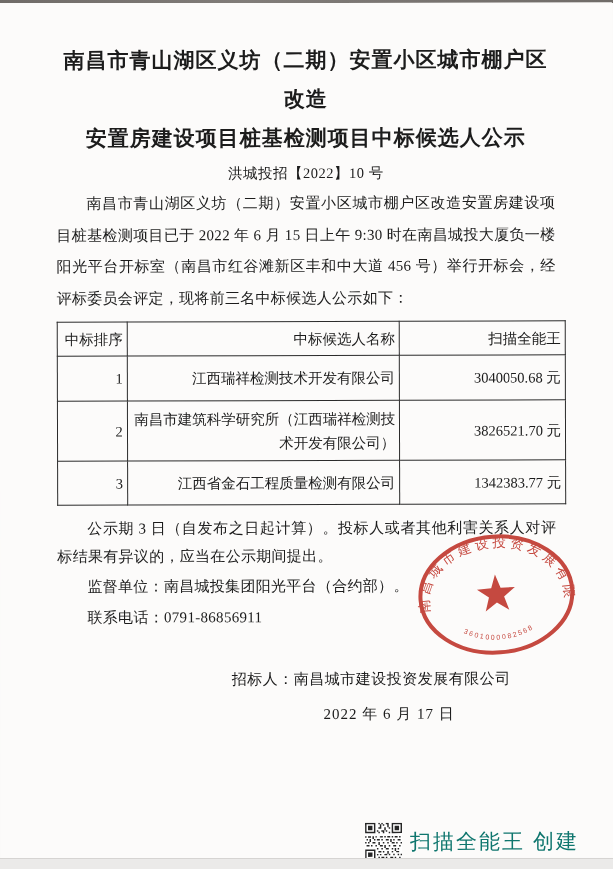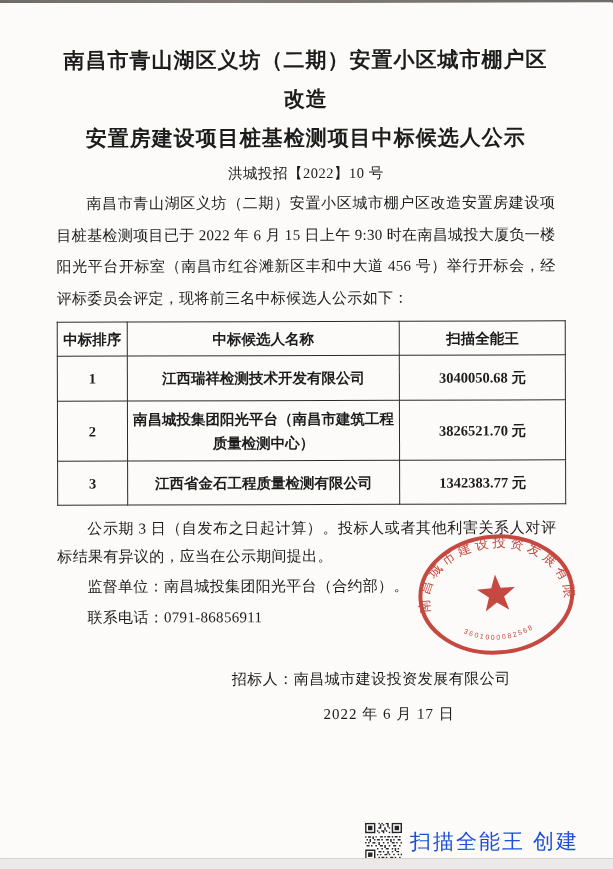--- a/index.html
+++ b/index.html
@@ -28,22 +28,22 @@
   .para {
     font-size: 15px; line-height: 31.5px; text-align: justify;
     text-indent: 2em; margin-top: 5px; letter-spacing: .3px;
   }
 
   table.bid-table {
     width: 509px; border-collapse: collapse; margin-top: 7px;
     font-size: 14.5px;
   }
   table.bid-table th, table.bid-table td {
-    border: 1.4px solid #2b2b2b; text-align: center; vertical-align: middle;
-    padding: 0 4px; font-weight: bold; line-height: 24px;
+    border: 1.4px solid #2b2b2b; text-align: right; vertical-align: middle;
+    padding: 0 4px; font-weight: normal; line-height: 24px;
   }
   col.c-rank  { width: 70px; }
   col.c-name  { width: 273px; }
   col.c-price { width: 166px; }
   tr.h-row   { height: 34px; }
   tr.r-row-0 { height: 45px; }
   tr.r-row-1 { height: 60px; }
   tr.r-row-2 { height: 44px; }
 
   .para2 { font-size: 15px; line-height: 28px; text-align: justify; text-indent: 2em; margin-top: 9px; letter-spacing: .3px; }
@@ -54,21 +54,21 @@
 
   .seal {
     position: absolute; left: 414px; top: 528px; width: 164px; height: 130px;
     mix-blend-mode: multiply; opacity: .92; transform: rotate(-4deg);
   }
 
   .footer-mark { position: absolute; left: 364px; top: 820px; display: flex; align-items: center; }
   .qr { width: 37px; height: 37px; }
   .wm-text {
     font-family: "Liberation Sans", "DejaVu Sans", sans-serif;
-    color: #1d4ed8; font-size: 21px; letter-spacing: 2px; margin-left: 8px;
+    color: #0f766e; font-size: 21px; letter-spacing: 2px; margin-left: 8px;
     white-space: nowrap;
   }
   .scan-bottom-strip {
     position: absolute; bottom: 0; left: 0; width: 100%; height: 11px;
     background: #ebeae9; border-top: 1px solid #d6d4d2;
   }
 </style>
 </head>
 <body>
 
@@ -96,21 +96,21 @@
         <th>中标候选人名称</th>
         <th>扫描全能王</th>
       </tr>
       <tr class="r-row-0">
         <td>1</td>
         <td>江西瑞祥检测技术开发有限公司</td>
         <td>3040050.68 元</td>
       </tr>
       <tr class="r-row-1">
         <td>2</td>
-        <td>南昌城投集团阳光平台（南昌市建筑工程质量检测中心）</td>
+        <td>南昌市建筑科学研究所（江西瑞祥检测技术开发有限公司）</td>
         <td>3826521.70 元</td>
       </tr>
       <tr class="r-row-2">
         <td>3</td>
         <td>江西省金石工程质量检测有限公司</td>
         <td>1342383.77 元</td>
       </tr>
     </tbody>
       </table>
 

